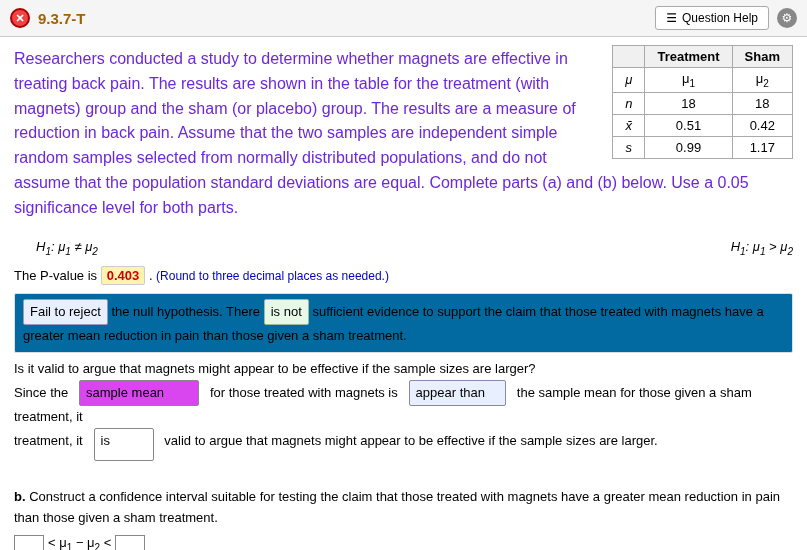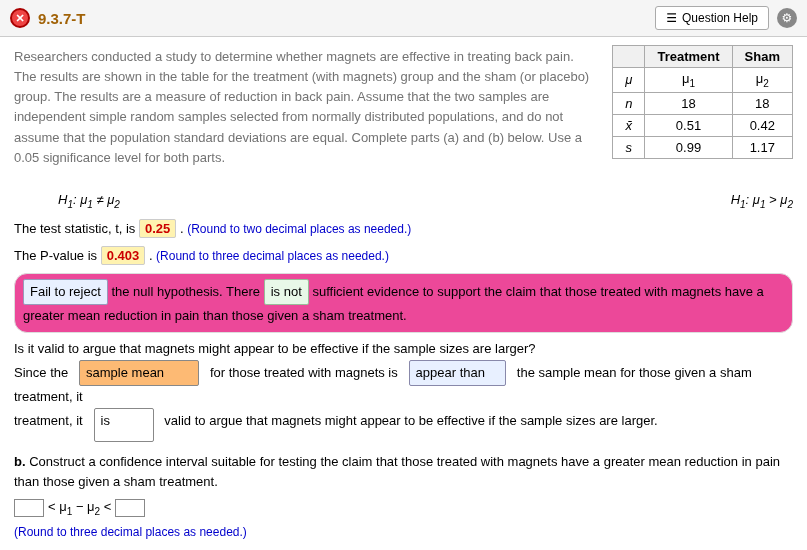--- a/index.html
+++ b/index.html
@@ -60,24 +60,24 @@
       border-radius: 50%;
       display: flex; align-items: center; justify-content: center;
       color: #fff; font-size: 12px;
     }
 
     .main-content {
       padding: 10px 14px;
     }
 
     .problem-text {
-      font-size: 13px;
+      font-size: 16px;
       line-height: 1.55;
-      color: #737373;
-      margin-bottom: 16px;
+      color: #6d28d9;
+      margin-bottom: 10px;
     }
 
     .table-container {
       float: right;
       margin-left: 14px;
       margin-top: -2px;
     }
     .data-table {
       border-collapse: collapse;
       font-size: 13px;
@@ -92,21 +92,21 @@
       font-weight: bold;
     }
     .data-table td:first-child {
       text-align: center;
       font-style: italic;
     }
 
     .hypotheses-row {
       display: flex;
       justify-content: space-between;
-      margin: 8px 0 10px 44px;
+      margin: 8px 0 10px 22px;
       font-size: 13px;
       text-align: center;
     }
     .hypothesis {
       font-style: italic;
     }
 
     .stat-line {
       margin: 6px 0;
       font-size: 13px;
@@ -127,24 +127,24 @@
 
     .state-conclusion {
       margin: 8px 0 6px 0;
       font-size: 13px;
     }
 
     .conclusion-line {
       font-size: 13px;
       line-height: 1.7;
       margin: 4px 0;
-      background: #ec4899;
+      background: #0369a1;
       border: 1px solid #ddd;
       padding: 5px 8px;
-      border-radius: 13px;
+      border-radius: 2px;
     }
     .inline-box {
       display: inline-block;
       background: #e8f0ff;
       border: 1px solid #99b;
       padding: 1px 6px;
       border-radius: 2px;
       font-weight: normal;
     }
     .inline-box-green {
@@ -180,31 +180,31 @@
       background: #e8f0ff;
       border: 1px solid #88a;
       padding: 1px 20px 1px 6px;
       border-radius: 2px;
       position: relative;
       cursor: pointer;
       min-width: 80px;
     }
     .dropdown-box-wide {
       display: inline-block;
-      background: #fdba74;
+      background: #d946ef;
       border: 1px solid #888;
       padding: 1px 20px 1px 6px;
       border-radius: 2px;
       position: relative;
       cursor: pointer;
       min-width: 120px;
     }
 
     .part-b {
-      margin-top: 10px;
+      margin-top: 26px;
       font-size: 13px;
       line-height: 1.6;
     }
     .part-b-bold {
       font-weight: bold;
     }
 
     .interval-line {
       display: flex;
       align-items: center;
@@ -284,25 +284,20 @@
 
   <div class="hypotheses-row">
     <span class="hypothesis">
       H<sub>1</sub>: μ<sub>1</sub> ≠ μ<sub>2</sub>
     </span>
     <span class="hypothesis">
       H<sub>1</sub>: μ<sub>1</sub> &gt; μ<sub>2</sub>
     </span>
   </div>
 
-  <div class="stat-line">
-    <span>The test statistic, t, is</span>
-    <span class="highlighted-value">0.25</span>
-    . <span class="blue-note">(Round to two decimal places as needed.)</span>
-  </div>
 
   <div class="stat-line">
     <span>The P-value is</span>
     <span class="highlighted-value">0.403</span>
     . <span class="blue-note">(Round to three decimal places as needed.)</span>
   </div>
 
 
   <div class="conclusion-line">
     <span class="inline-box">Fail to reject</span>

